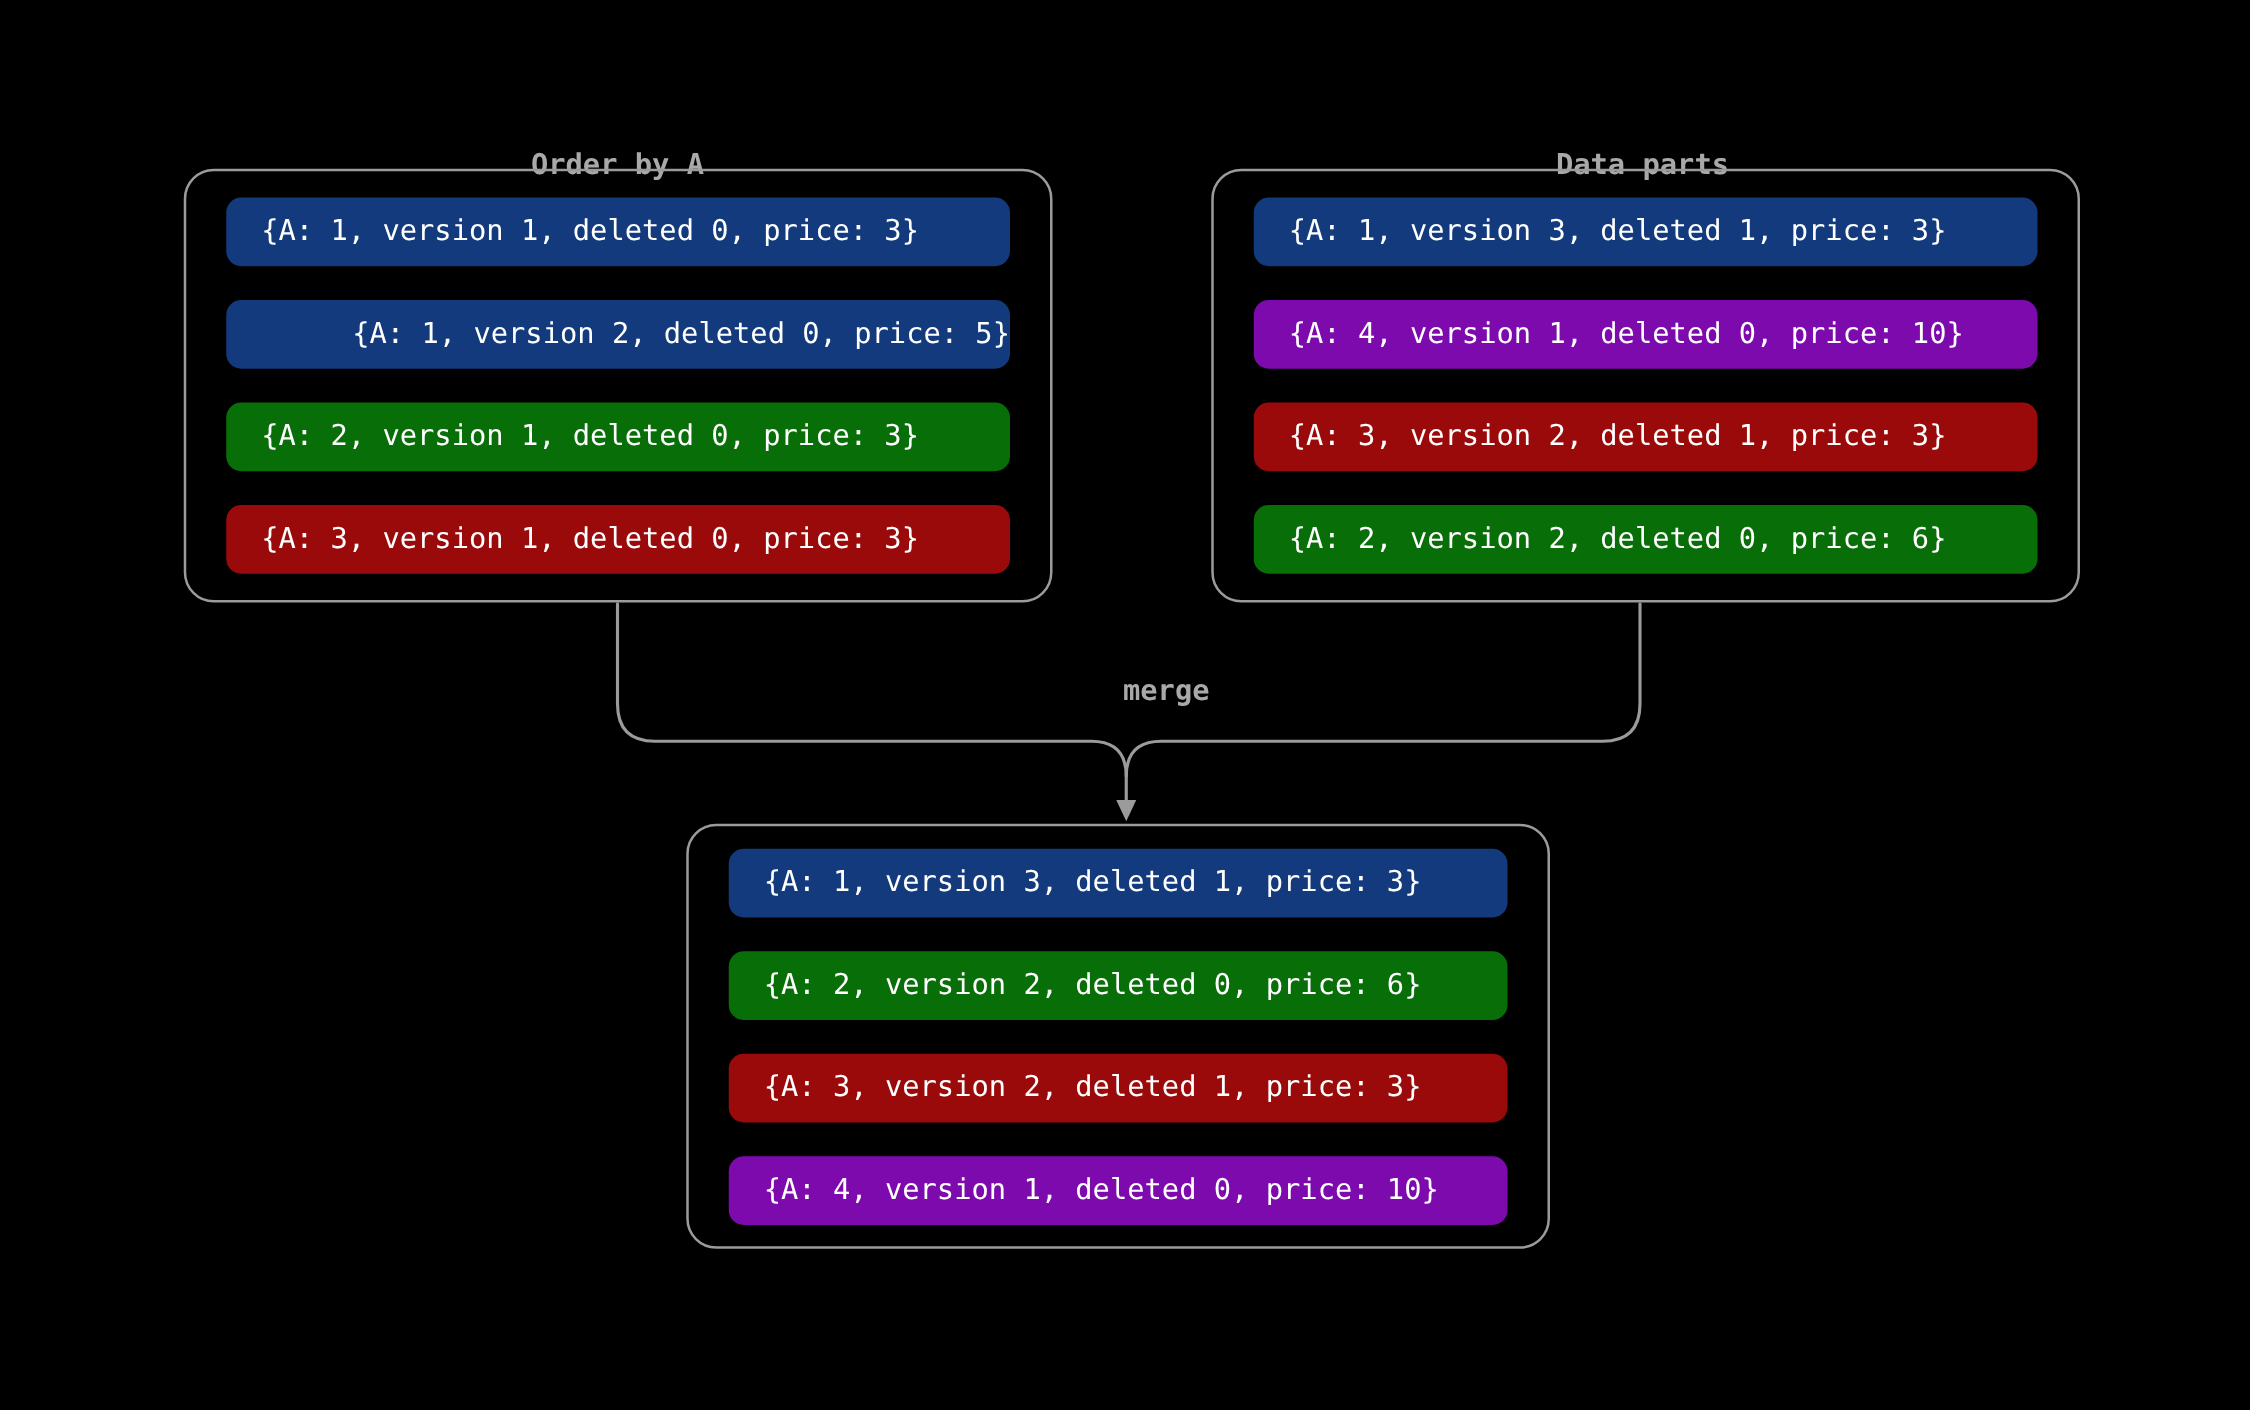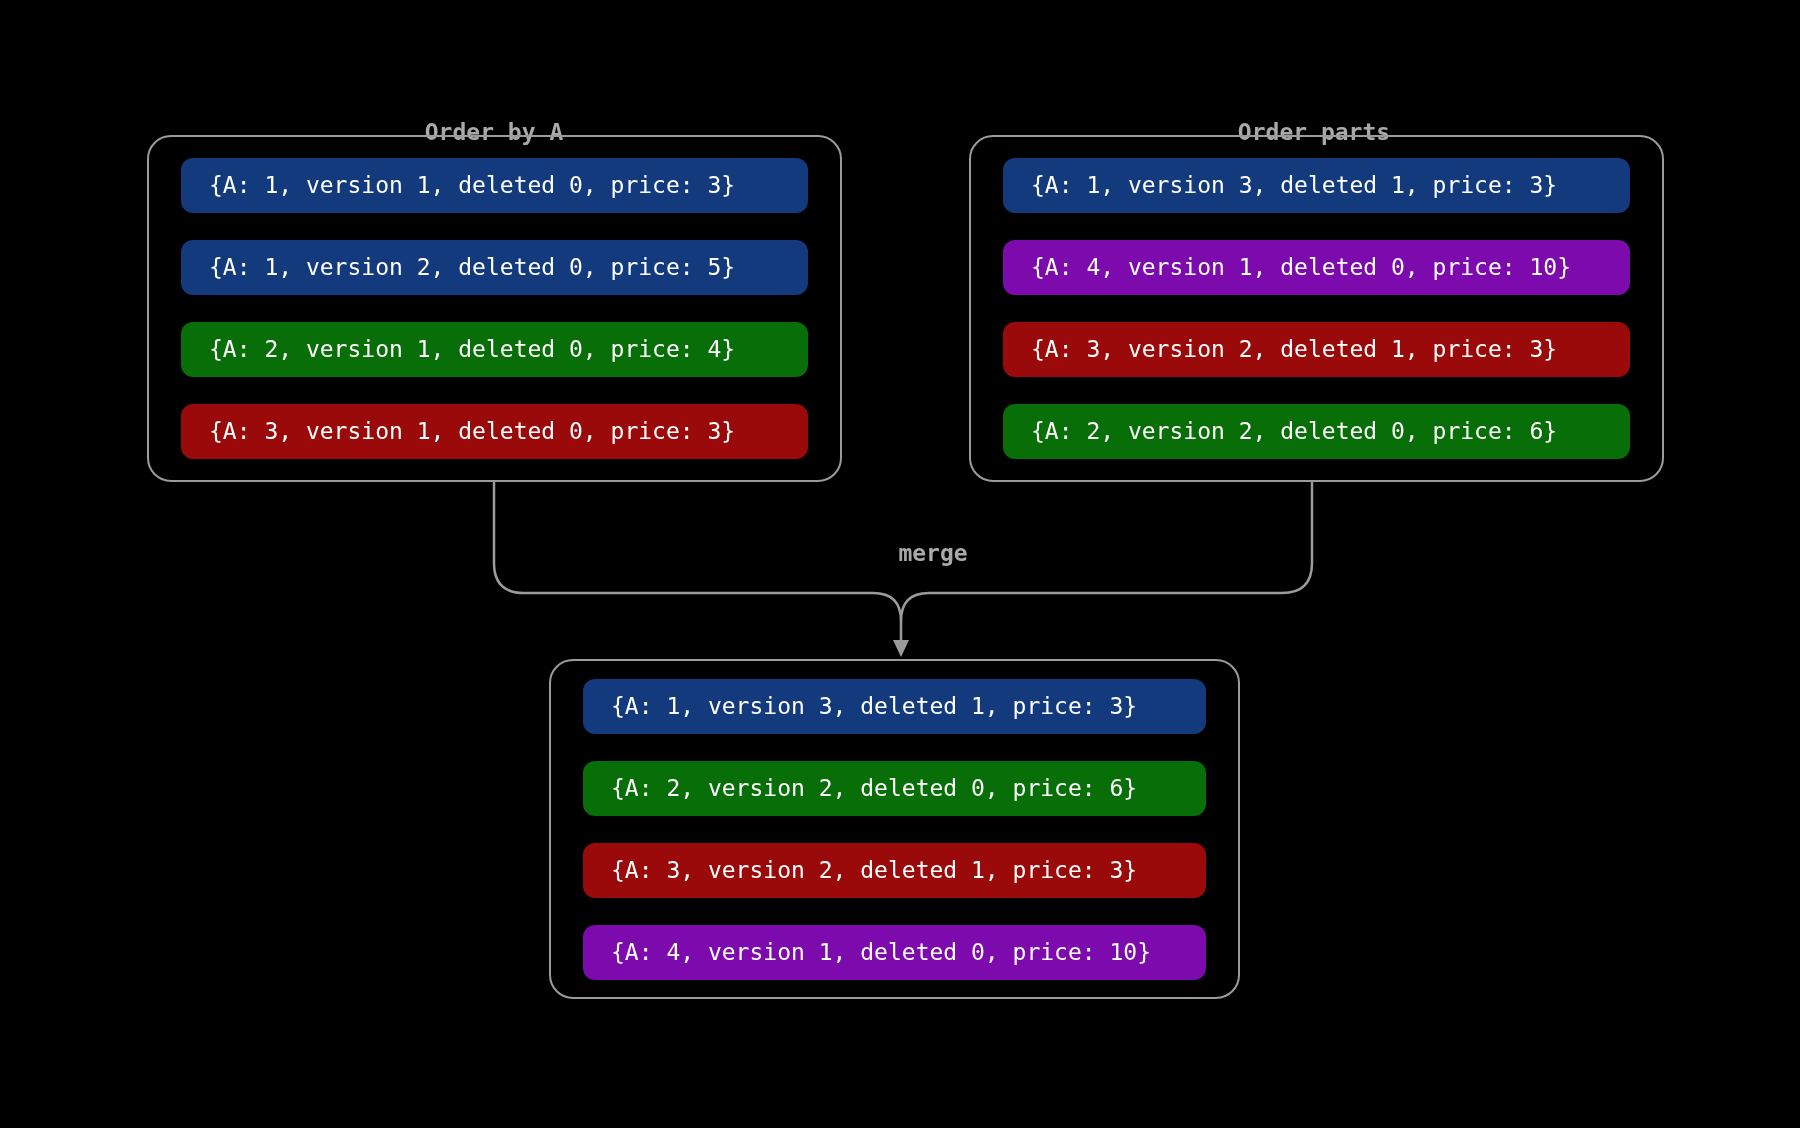--- a/index.html
+++ b/index.html
@@ -69,26 +69,26 @@
     white-space:nowrap;
     margin-left:33px;
   }
 </style>
 </head>
 <body>
 
 <div class="canvas">
 
   <div class="box-title" style="left:494px">Order by A</div>
-  <div class="box-title" style="left:1314px">Order parts</div>
+  <div class="box-title" style="left:1314px">Data parts</div>
 
   <div class="group-box" style="left:147px;top:135px;width:695px;height:347px">
     <div class="row" style="background: rgb(18, 58, 124);">{A: 1, version 1, deleted 0, price: 3}</div>
-    <div class="row" style="background: rgb(18, 58, 124);">{A: 1, version 2, deleted 0, price: 5}</div>
-    <div class="row" style="background: rgb(8, 110, 8);">{A: 2, version 1, deleted 0, price: 4}</div>
+    <div class="row" style="background: rgb(18, 58, 124); text-align: right;">{A: 1, version 2, deleted 0, price: 5}</div>
+    <div class="row" style="background: rgb(8, 110, 8);">{A: 2, version 1, deleted 0, price: 3}</div>
     <div class="row" style="background: rgb(155, 10, 10);">{A: 3, version 1, deleted 0, price: 3}</div>
   </div>
 
   <div class="group-box" style="left:969px;top:135px;width:695px;height:347px">
     <div class="row" style="background: rgb(18, 58, 124);">{A: 1, version 3, deleted 1, price: 3}</div>
     <div class="row" style="background: rgb(125, 10, 173);">{A: 4, version 1, deleted 0, price: 10}</div>
     <div class="row" style="background: rgb(155, 10, 10);">{A: 3, version 2, deleted 1, price: 3}</div>
     <div class="row" style="background: rgb(8, 110, 8);">{A: 2, version 2, deleted 0, price: 6}</div>
   </div>
 

